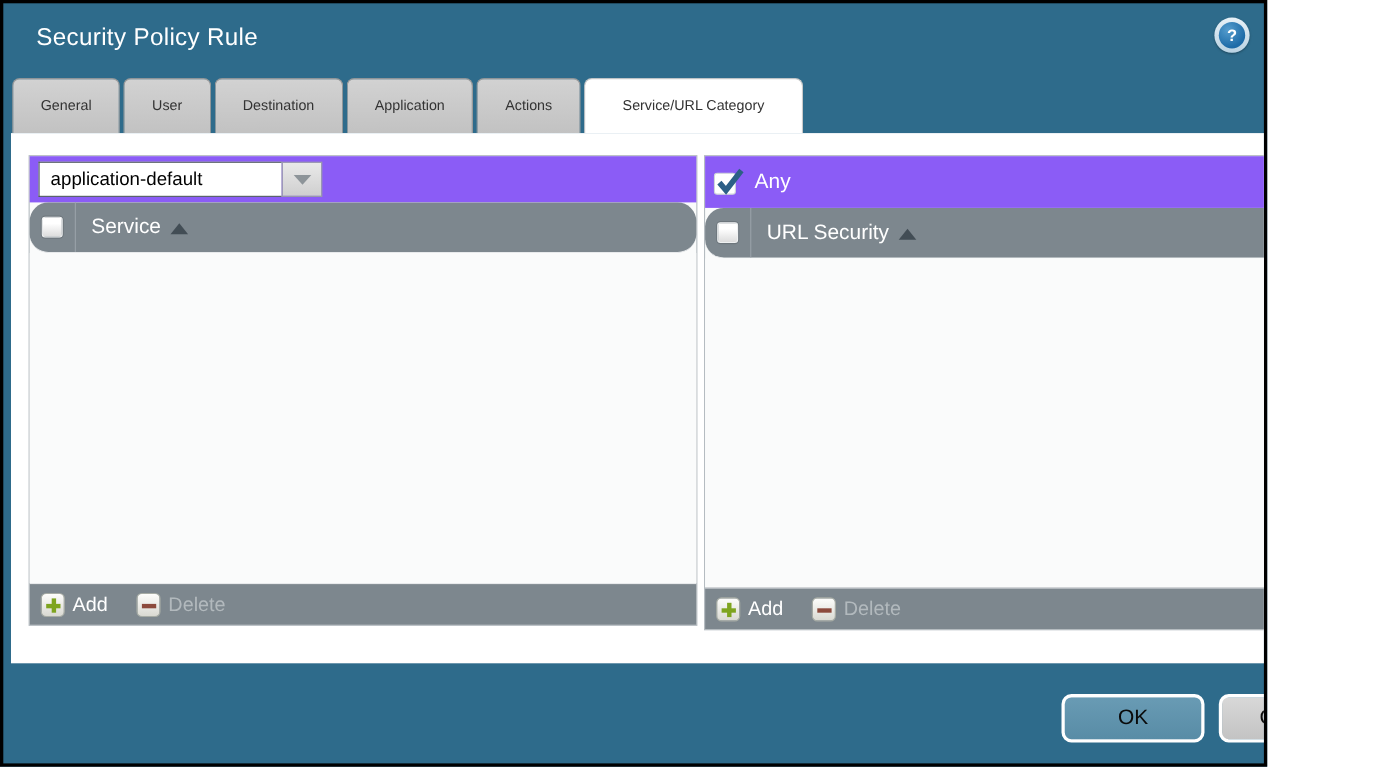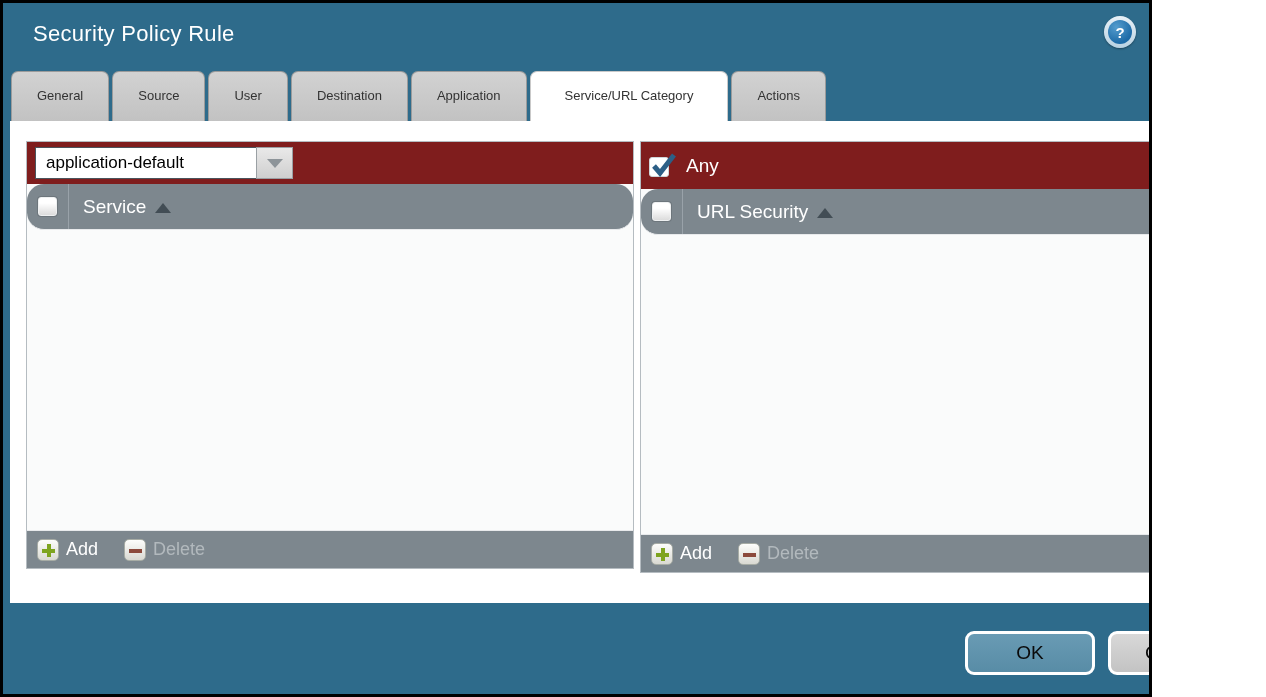--- a/index.html
+++ b/index.html
@@ -60,21 +60,21 @@
   }
   .panel {
     position: absolute; top: 20px;
     display: flex; flex-direction: column;
     border: 1px solid #b5bcc1;
     background: #fafbfb;
   }
   .panel-left  { left: 16px;  width: 608px; height: 428px; }
   .panel-right { left: 630px; width: 605px; height: 432px; }
   .panel-header {
-    background: #7f1d1d; flex: 0 0 auto;
+    background: #8b5cf6; flex: 0 0 auto;
     display: flex; align-items: center; padding: 0 8px;
   }
   .panel-left  .panel-header { height: 42px; }
   .panel-right .panel-header { height: 47px; }
   .col-header {
     background: #7d878e; height: 46px; flex: 0 0 auto;
     display: flex; align-items: center;
     border-bottom: 1px solid #e8eaec;
     color: #fff; font-size: 19px;
     cursor: pointer;
@@ -171,26 +171,25 @@
 <div class="dialog">
 
   <div class="title">Security Policy Rule</div>
 
   <div class="help">
     <div class="help-inner">?</div>
   </div>
 
   <div class="tabs">
     <div class="tab">General</div>
-    <div class="tab">Source</div>
     <div class="tab">User</div>
     <div class="tab">Destination</div>
     <div class="tab">Application</div>
+    <div class="tab">Actions</div>
     <div class="tab active">Service/URL Category</div>
-    <div class="tab">Actions</div>
   </div>
 
   <div class="content">
 
     <div class="panel panel-left">
       <div class="panel-header">
         <div class="select-wrap">
           <div class="select-value">application-default</div>
           <div class="select-btn">
             <span class="select-arrow"></span>

